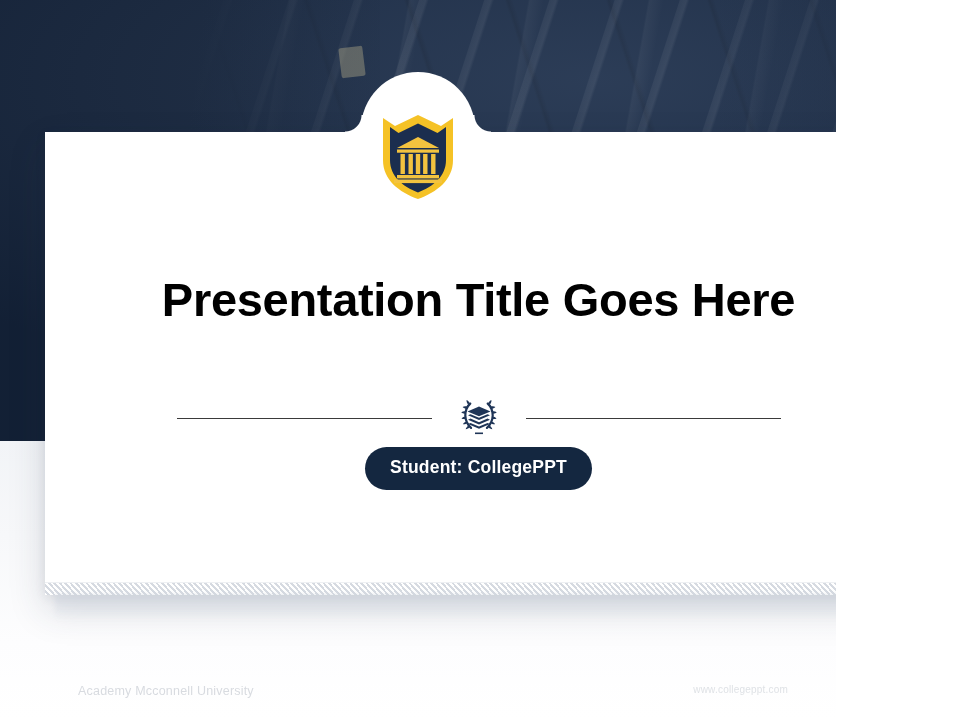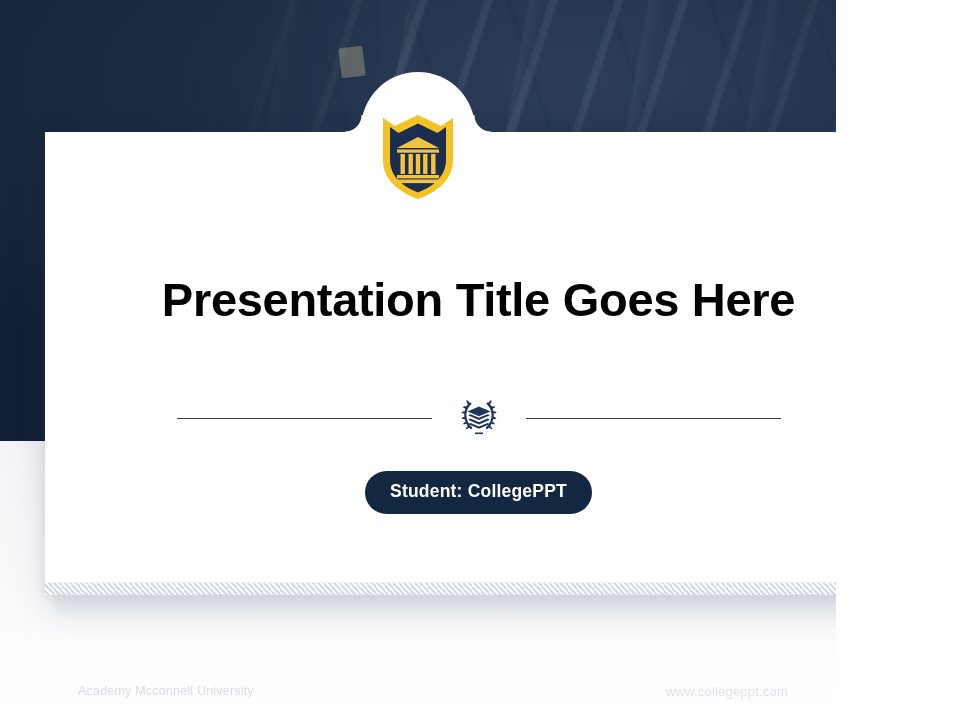--- a/index.html
+++ b/index.html
@@ -211,21 +211,21 @@
   .laurel {
     width: 46px;
     height: 46px;
     margin: 0 24px;
     flex: 0 0 auto;
   }
 
   
   .badges {
     position: absolute;
-    top: 339px;
+    top: 315px;
     left: 0; right: 0;
     display: flex;
     align-items: center;
     justify-content: center;
     gap: 14px;
   }
   .badge {
     background: #142740;
     color: #ffffff;
     font-size: 17.5px;
@@ -247,21 +247,21 @@
     top: 684px;
     font-size: 12.5px;
     color: #d8dbe0;
     letter-spacing: 0.2px;
     white-space: nowrap;
   }
   .footer-right {
     position: absolute;
     right: 48px;
     top: 684px;
-    font-size: 13px;
+    font-size: 10px;
     color: #dfe2e6;
     letter-spacing: 0.2px;
     white-space: nowrap;
   }
 </style>
 </head>
 <body>
 
 <div id="slide">
 

